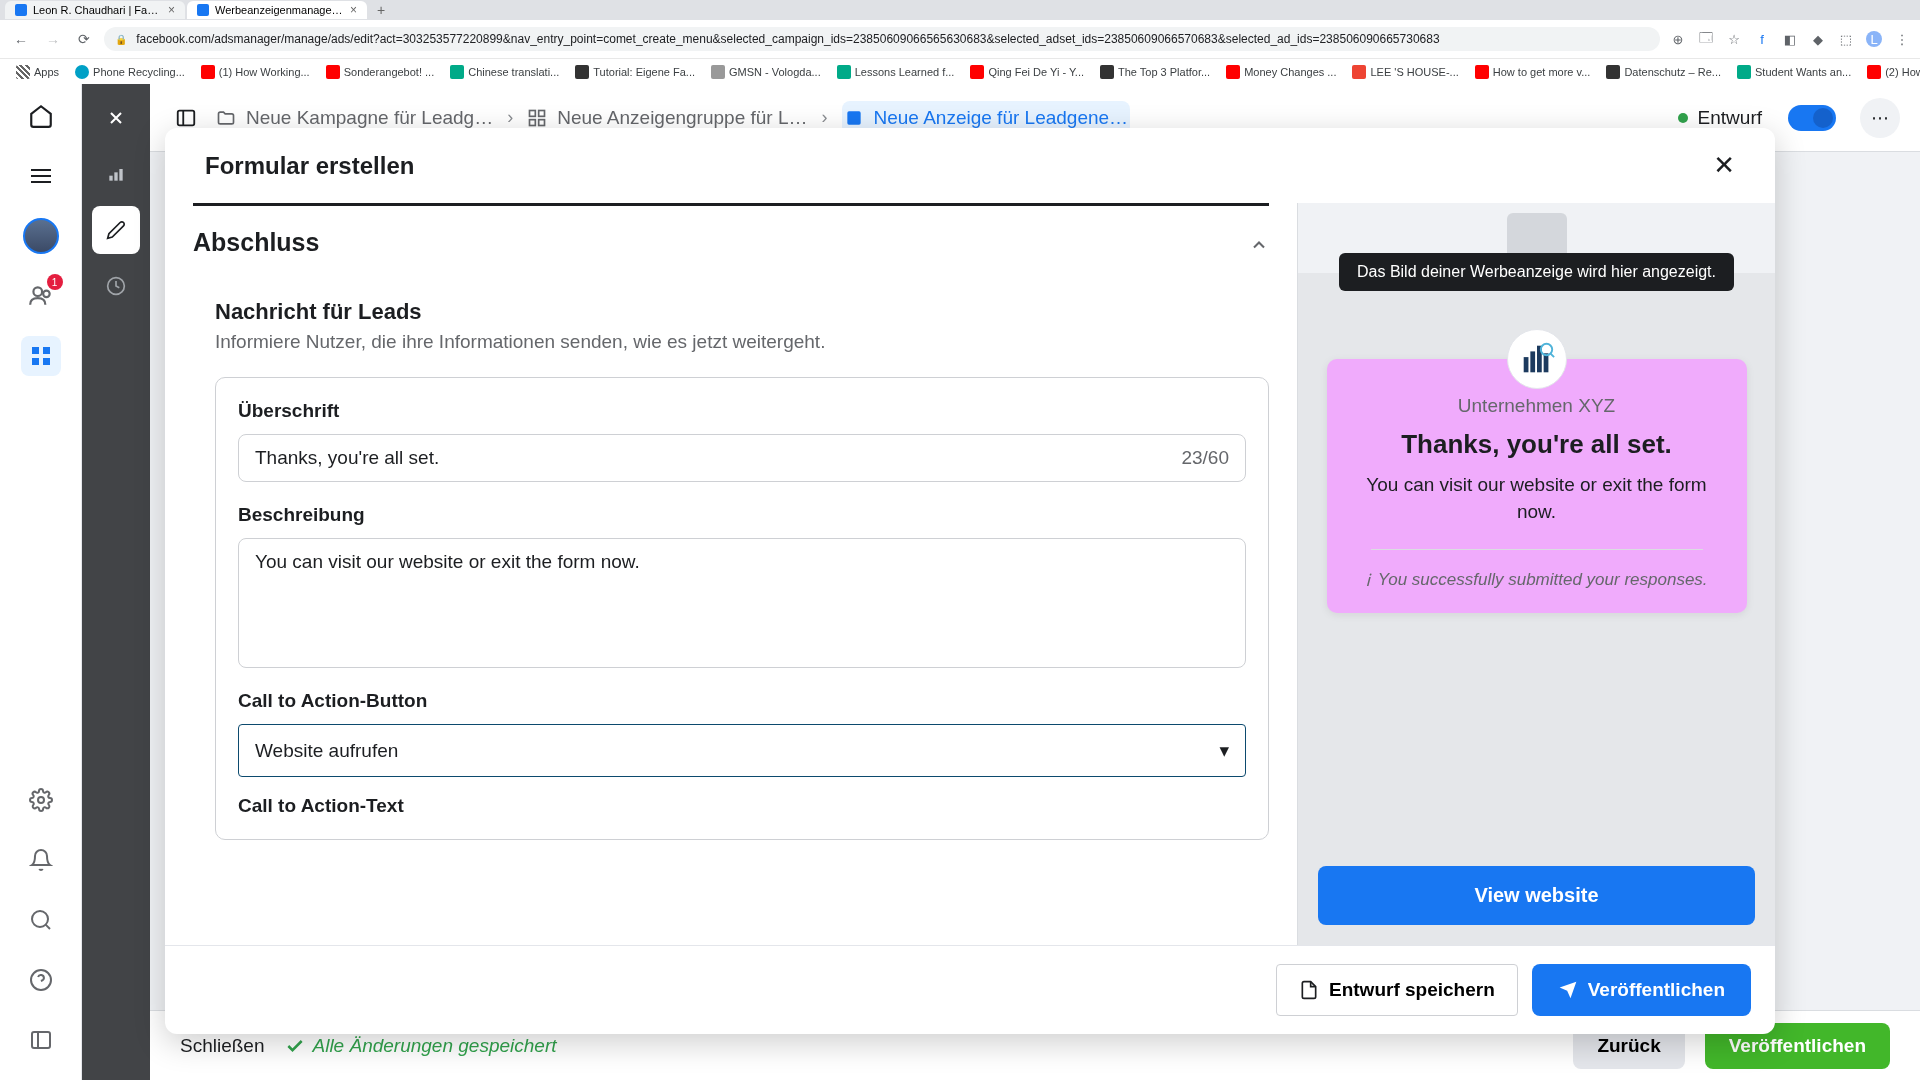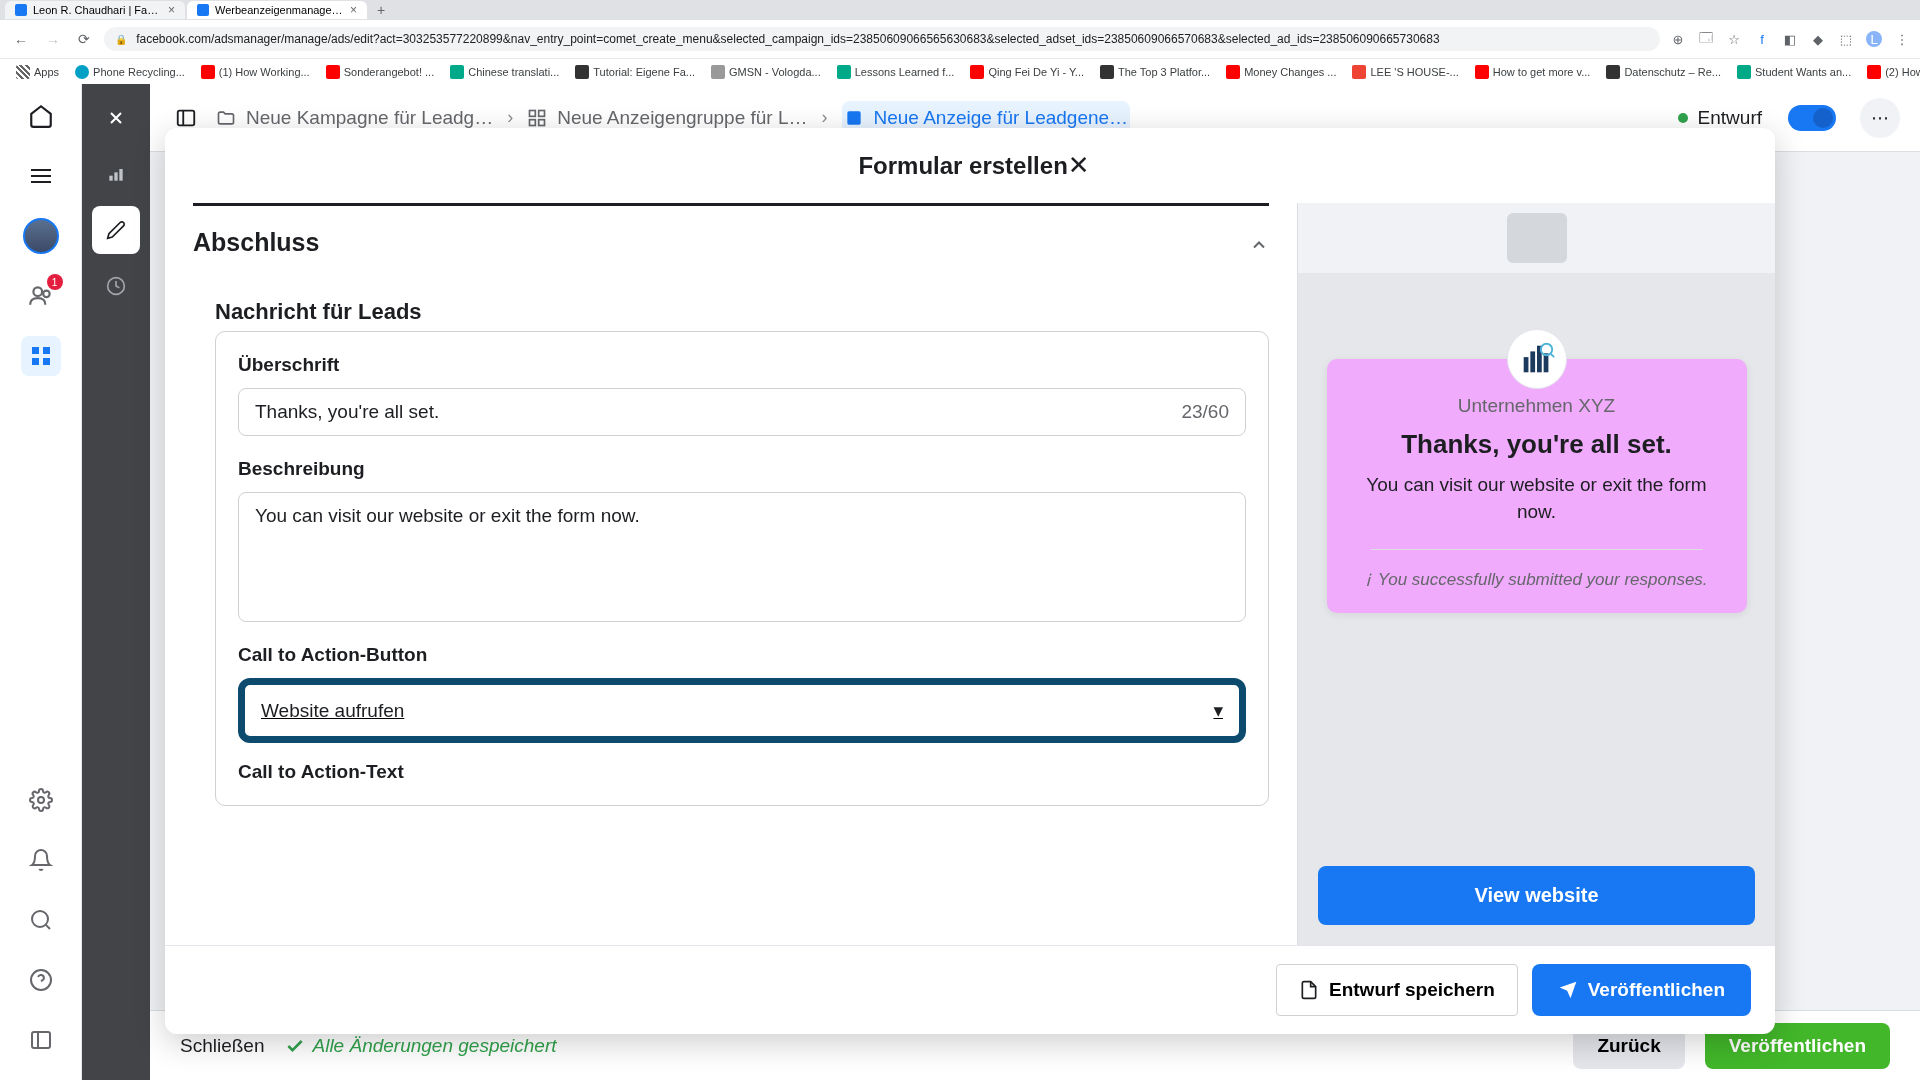--- a/index.html
+++ b/index.html
@@ -56,21 +56,21 @@
 .toggle-sw::after { content:''; position: absolute; right: 3px; top: 3px; width: 20px; height: 20px; background: #1461cc; border-radius: 50%; }
 .three-dot { width: 40px; height: 40px; background: #f0f2f5; border-radius: 50%; display: flex; align-items: center; justify-content: center; margin-left: 14px; font-size: 18px; }
 
 .back-footer { position: absolute; bottom: 0; left: 0; right: 0; height: 70px; background: #fff; display: flex; align-items: center; padding: 0 30px; gap: 20px; border-top: 1px solid #dadde1; justify-content: flex-end; }
 .back-footer .close-btn { font-size: 19px; color: #1c1e21; }
 .saved-status { display: flex; align-items: center; gap: 8px; color: #31a24c; font-size: 19px; font-style: italic; }
 .back-footer .spacer { flex: 1; }
 .btn-gray { padding: 12px 24px; background: #e4e6eb; border-radius: 8px; font-size: 19px; font-weight: 600; }
 .btn-green { padding: 12px 24px; background: #42b72a; color: #fff; border-radius: 8px; font-size: 19px; font-weight: 600; }
 .modal { position: absolute; left: 165px; top: 128px; width: 1610px; height: 906px; background: #fff; border-radius: 12px; box-shadow: 0 8px 32px rgba(0,0,0,0.2); display: flex; flex-direction: column; overflow: hidden; }
-.modal-header { padding: 22px 22px; display: flex; align-items: center; justify-content: center; margin-left: 8px; }
+.modal-header { padding: 22px 40px; display: flex; align-items: center; justify-content: space-between; }
 .modal-title { font-size: 24px; font-weight: 700; color: #1c1e21; }
 .modal-close { font-size: 26px; color: #1c1e21; cursor: pointer; }
 .modal-body { flex: 1; display: flex; overflow: hidden; }
 .modal-footer { padding: 18px 24px; display: flex; justify-content: flex-end; gap: 14px; border-top: 1px solid #e4e6eb; }
 .btn-outline { padding: 14px 22px; border: 1px solid #ced0d4; border-radius: 4px; font-size: 19px; font-weight: 600; display: flex; align-items: center; gap: 10px; background: #fff; }
 .btn-primary { padding: 14px 26px; background: #1877f2; color: #fff; border-radius: 8px; font-size: 19px; font-weight: 700; display: flex; align-items: center; gap: 10px; }
 
 
 .form-panel { flex: 1; padding: 0 28px; overflow-y: auto; }
 .section-divider { height: 3px; background: #1c1e21; margin-bottom: 0; }
@@ -79,21 +79,21 @@
 .section-content { padding: 20px 0 20px 22px; }
 .sub-title { font-size: 22px; font-weight: 700; color: #1c1e21; margin-bottom: 6px; }
 .sub-desc { font-size: 19px; color: #65676b; margin-bottom: 24px; }
 .field-group { border: 1px solid #ced0d4; border-radius: 10px; padding: 22px; }
 .field-label { font-size: 19px; font-weight: 600; color: #1c1e21; margin-bottom: 12px; }
 .text-input-wrap { border: 1px solid #ced0d4; border-radius: 8px; padding: 12px 16px; display: flex; align-items: center; margin-bottom: 22px; }
 .text-input-wrap input { border: none; outline: none; font-size: 19px; flex: 1; color: #1c1e21; }
 .char-count { font-size: 19px; color: #65676b; }
 .textarea-wrap { border: 1px solid #ced0d4; border-radius: 8px; padding: 12px 16px; margin-bottom: 22px; }
 .textarea-wrap textarea { border: none; outline: none; font-size: 19px; width: 100%; height: 100px; resize: none; color: #1c1e21; font-family: inherit; }
-.select-wrap { border: 7px solid #0c4a6e; border-radius: 12px; padding: 14px 16px; display: flex; align-items: center; justify-content: space-between; text-decoration: underline; }
+.select-wrap { border: 1px solid #0c4a6e; border-radius: 4px; padding: 14px 16px; display: flex; align-items: center; justify-content: space-between; }
 .select-wrap span { font-size: 19px; color: #1c1e21; }
 .truncated-label { font-size: 19px; font-weight: 600; color: #1c1e21; margin-top: 18px; }
 
 
 .preview-panel { width: 478px; border-left: 1px solid #dadde1; display: flex; flex-direction: column; background: #e5e7ea; }
 .preview-scroll { flex: 1; padding: 0; overflow: hidden; display: flex; flex-direction: column; }
 .image-placeholder-bar { background: #f0f2f5; padding: 10px 0; display: flex; justify-content: center; align-items: center; position: relative; }
 .image-placeholder-icon { width: 60px; height: 50px; background: #c1c5cc; border-radius: 6px; opacity: 0.6; }
 .tooltip-dark { position: absolute; top: 50px; background: #1c1e21; color: #fff; font-size: 16px; padding: 10px 18px; border-radius: 6px; white-space: nowrap; z-index: 5; }
 .tooltip-dark::after { content:''; position: absolute; bottom: -6px; left: 50%; transform: translateX(-50%); border: 6px solid transparent; border-top-color: #1c1e21; }
@@ -374,20 +374,21 @@
       <div class="section-header" style="border-bottom:none">
         <span class="section-title">Abschluss</span>
         <span class="chev up">
           <svg width="20" height="20" viewBox="0 0 24 24" fill="none" stroke="#65676b" stroke-width="2.5">
               <path d="M6 9l6 6 6-6"></path>
             </svg>
         </span>
       </div>
       <div class="section-content">
         <div class="sub-title">Nachricht für Leads</div>
+        <div class="sub-desc">Informiere Nutzer, die ihre Informationen senden, wie es jetzt weitergeht.</div>
         <div class="field-group">
           <div class="field-label">Überschrift</div>
           <div class="text-input-wrap">
             <input type="text" value="Thanks, you're all set." style="">
             <span class="char-count">23/60</span>
           </div>
           <div class="field-label">Beschreibung</div>
           <div class="textarea-wrap">
             <textarea style="">You can visit our website or exit the form now.</textarea>
           </div>
@@ -398,20 +399,21 @@
           </div>
           <div class="truncated-label">Call to Action-Text</div>
         </div>
       </div>
     </div>
 
     <div class="preview-panel">
       <div class="preview-scroll">
         <div class="image-placeholder-bar">
           <div class="image-placeholder-icon"></div>
+          <div class="tooltip-dark">Das Bild deiner Werbeanzeige wird hier angezeigt.</div>
         </div>
         <div class="preview-middle">
           <div class="preview-card">
             <div class="preview-icon-circle">
               <svg width="38" height="38" viewBox="0 0 40 40" fill="none">
                   <rect x="6" y="18" width="5" height="16" fill="#1c3a5e"></rect>
                   <rect x="13" y="12" width="5" height="22" fill="#1c3a5e"></rect>
                   <rect x="20" y="6" width="5" height="28" fill="#1c3a5e"></rect>
                   <rect x="27" y="14" width="5" height="20" fill="#1c3a5e"></rect>
                   <circle cx="30" cy="10" r="6" fill="none" stroke="#4fb3d9" stroke-width="2"></circle>

